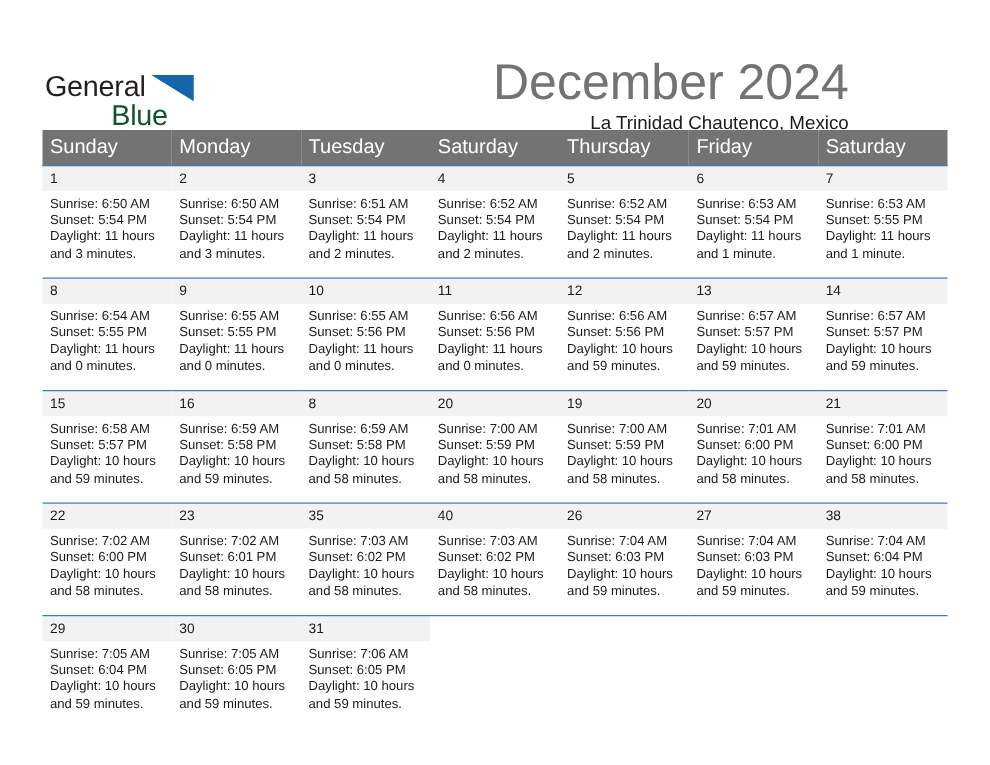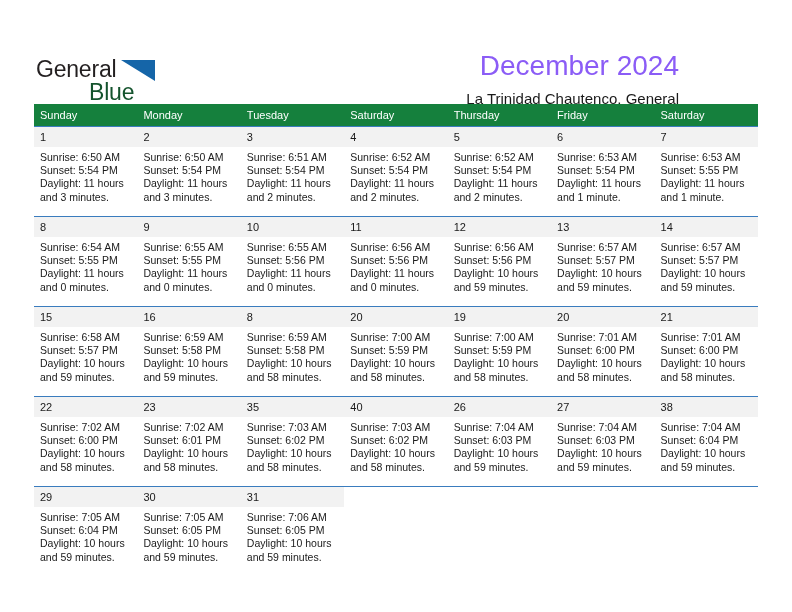--- a/index.html
+++ b/index.html
@@ -65,22 +65,22 @@
     color: #14532d;
     font-family: "Liberation Sans", sans-serif;
   }
   .title-block {
     position: absolute;
     right: 36px;
     top: 28px;
     text-align: right;
   }
   .month-title {
-    font-size: 28px;
-    color: #8b5cf6;
+    font-size: 40px;
+    color: #737373;
     line-height: 36px;
     white-space: nowrap;
   }
   .location-subtitle {
     margin-top: 6px;
     font-size: 15px;
     color: #1a1a1a;
     line-height: 18px;
     white-space: nowrap;
   }
@@ -88,23 +88,23 @@
   
   .calendar {
     position: absolute;
     left: 34px;
     top: 104px;
     width: 724px;
     border-collapse: collapse;
     table-layout: fixed;
   }
   .calendar th {
-    background: #15803d;
+    background: #737373;
     color: #ffffff;
-    font-size: 11px;
+    font-size: 16px;
     font-weight: normal;
     text-align: left;
     padding: 5px 0 5px 6px;
     height: 11px;
     border: none;
   }
   .calendar td {
     vertical-align: top;
     padding: 0;
     border: none;
@@ -141,21 +141,21 @@
   <div class="header">
 
     <div class="logo">
       <span class="logo-general">General</span>
       <span class="logo-triangle"></span>
       <span class="logo-blue">Blue</span>
     </div>
 
     <div class="title-block">
       <div class="month-title">December 2024</div>
-      <div class="location-subtitle">La Trinidad Chautenco, General</div>
+      <div class="location-subtitle">La Trinidad Chautenco, Mexico</div>
     </div>
 
   </div>
 
   <table class="calendar">
     <thead>
       <tr>
         <th>Sunday</th>
         <th>Monday</th>
         <th>Tuesday</th>

